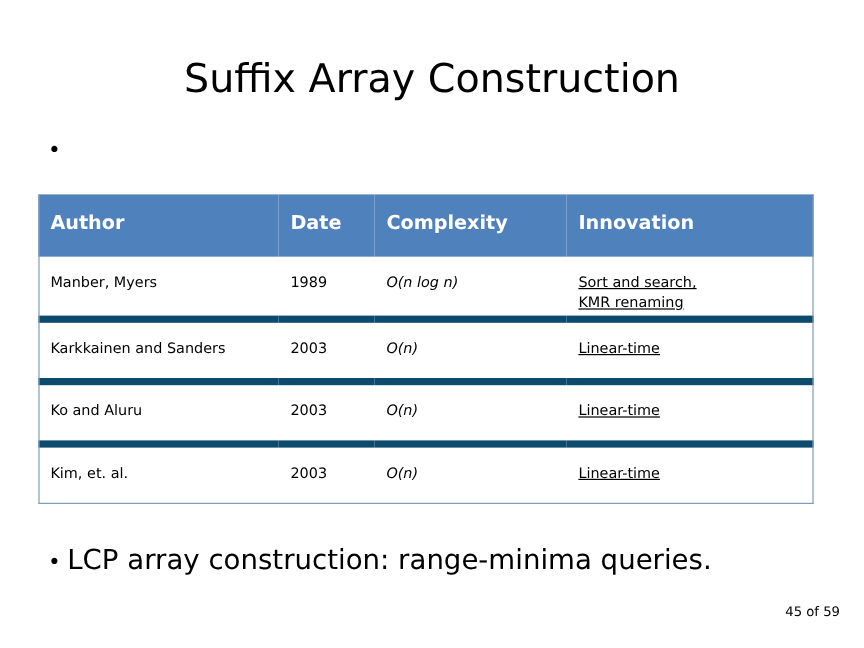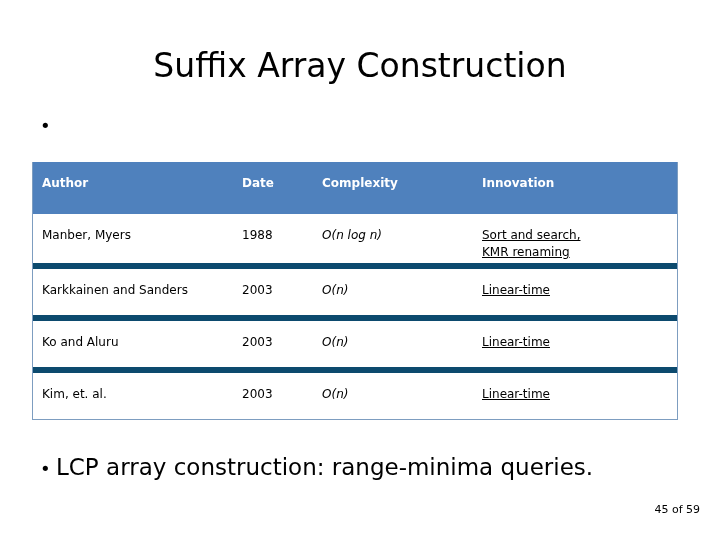--- a/index.html
+++ b/index.html
@@ -75,21 +75,21 @@
   }
   .data-table col.c-author { width: 200px; }
   .data-table col.c-date   { width: 80px;  }
   .data-table col.c-cmplx  { width: 160px; }
   .data-table col.c-innov  { width: 206px; }
 
   .data-table thead th {
     background: #4f81bd;
     color: #ffffff;
     font-weight: bold;
-    font-size: 12px;
+    font-size: 16px;
     text-align: left;
     vertical-align: top;
     padding: 14px 0 0 10px;
     height: 52px;
     box-sizing: border-box;
     border: none;
   }
   .data-table thead th:first-child { padding-left: 10px; }
 
   .data-table tbody td {
@@ -160,21 +160,21 @@
       <tr>
         <th>Author</th>
         <th>Date</th>
         <th>Complexity</th>
         <th>Innovation</th>
       </tr>
     </thead>
     <tbody>
       <tr>
         <td>Manber, Myers</td>
-        <td>1988</td>
+        <td>1989</td>
         <td class="cmplx">O(n log n)</td>
         <td>
           <span class="innov-line">Sort and search,</span>
           <span class="innov-line">KMR renaming</span>
         </td>
       </tr>
       <tr>
         <td>Karkkainen and Sanders</td>
         <td>2003</td>
         <td class="cmplx">O(n)</td>

